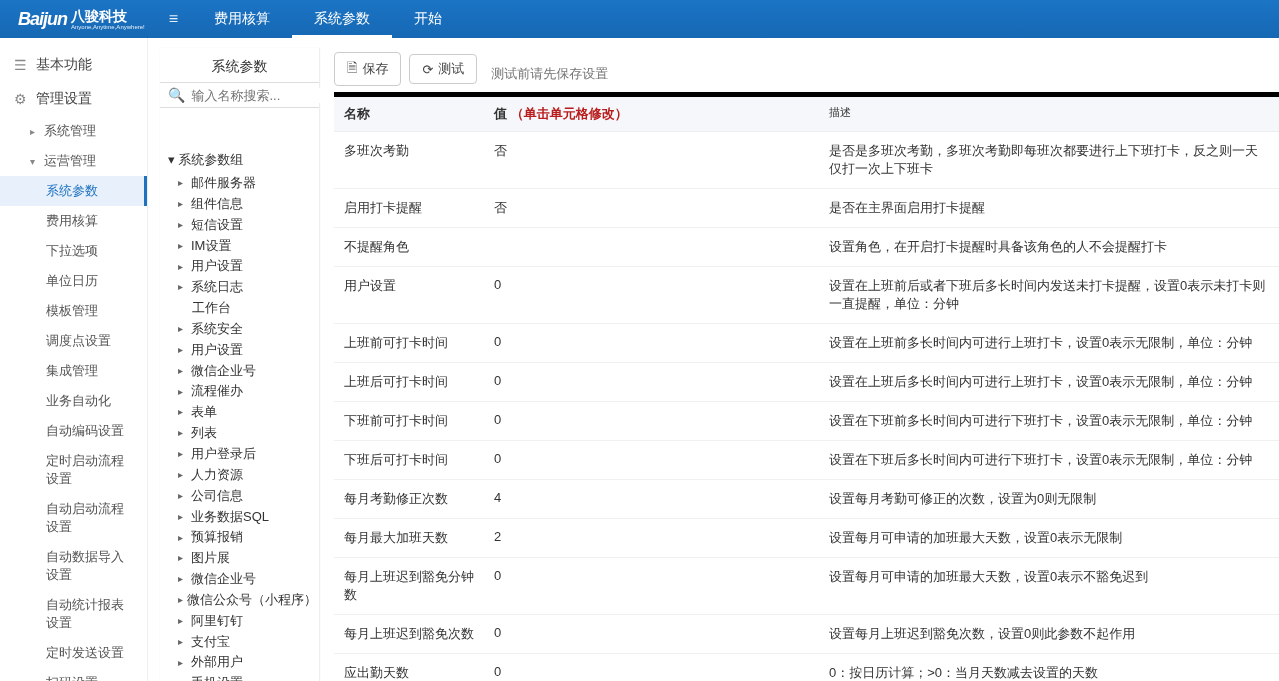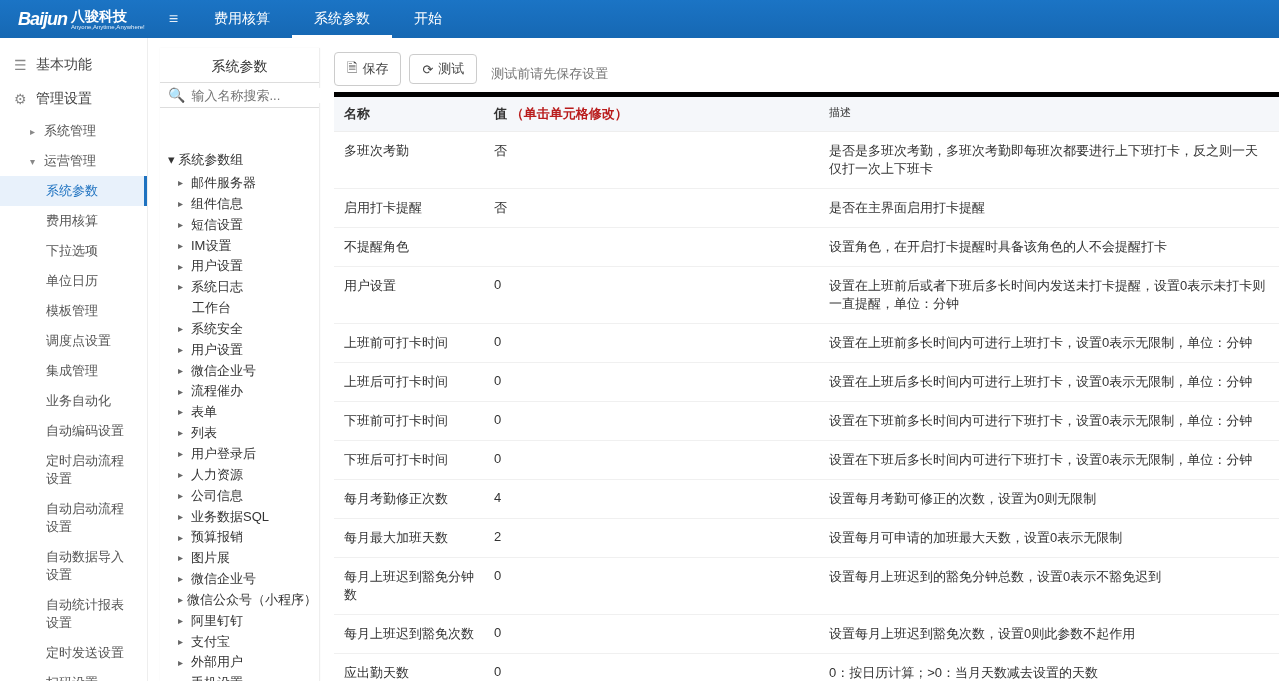--- a/index.html
+++ b/index.html
@@ -300,21 +300,21 @@
           <div class="col-desc">设置每月考勤可修正的次数，设置为0则无限制</div>
         </div>
         <div class="row">
           <div class="col-name">每月最大加班天数</div>
           <div class="col-val">2</div>
           <div class="col-desc">设置每月可申请的加班最大天数，设置0表示无限制</div>
         </div>
         <div class="row">
           <div class="col-name">每月上班迟到豁免分钟数</div>
           <div class="col-val">0</div>
-          <div class="col-desc">设置每月上班迟到的豁免分钟总数，设置0表示不豁免迟到</div>
+          <div class="col-desc">设置每月可申请的加班最大天数，设置0表示不豁免迟到</div>
         </div>
         <div class="row">
           <div class="col-name">每月上班迟到豁免次数</div>
           <div class="col-val">0</div>
           <div class="col-desc">设置每月上班迟到豁免次数，设置0则此参数不起作用</div>
         </div>
         <div class="row">
           <div class="col-name">应出勤天数</div>
           <div class="col-val">0</div>
           <div class="col-desc">0：按日历计算；&gt;0：当月天数减去设置的天数</div>

